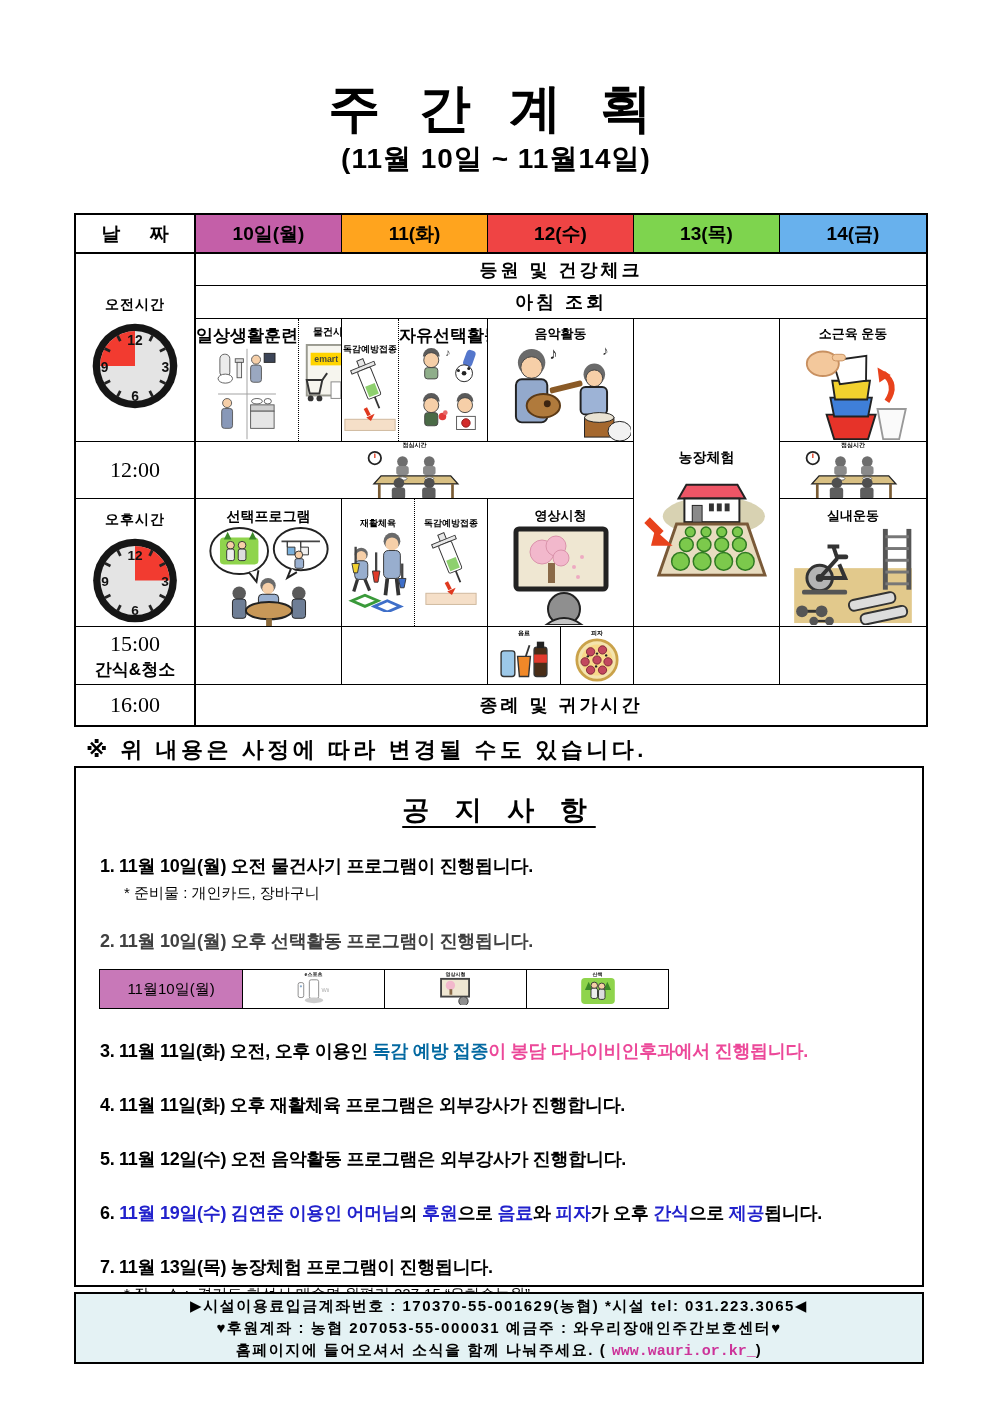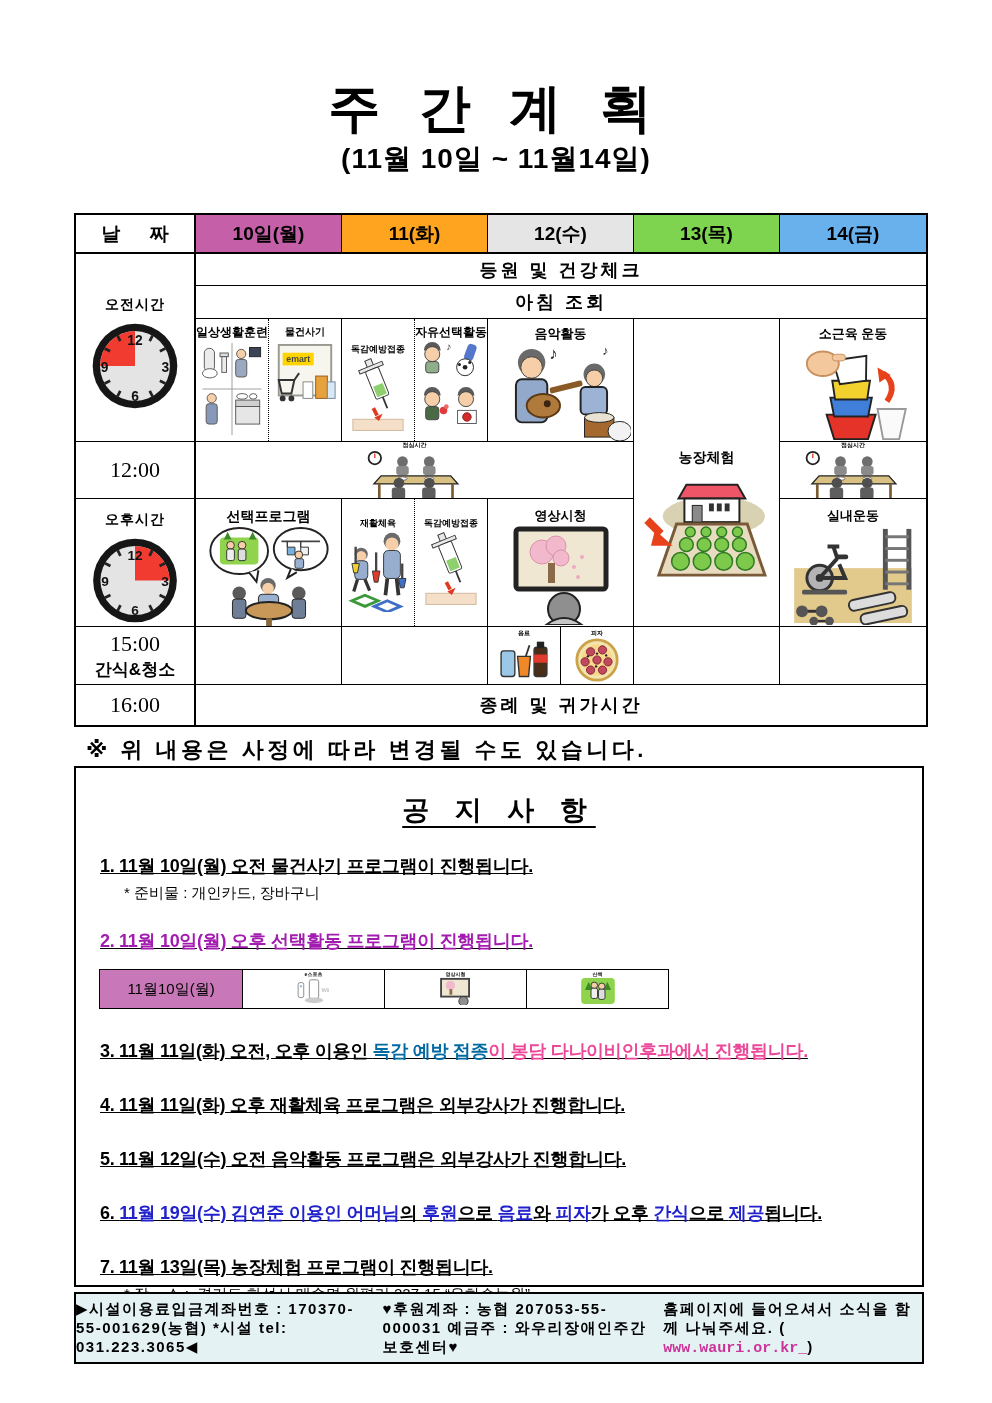--- a/index.html
+++ b/index.html
@@ -29,49 +29,49 @@
   .timenum{font-family:"Liberation Serif","DejaVu Serif",serif;font-size:22px;}
   .snacklab{flex-direction:column;gap:1px;}
   .snacklab .sub{font-size:17px;font-weight:bold;}
   .halves{display:flex;width:100%;height:100%;align-items:stretch;}
   .half{flex:1;display:flex;flex-direction:column;align-items:center;position:relative;}
   .half.dot2{border-left:1px dotted #000;}
   .half.sol2{border-left:1px solid #000;}
   .cap{font-weight:bold;white-space:nowrap;}
   .cap9{font-size:9px;margin-top:24px;}
   .cap10{font-size:10px;margin-top:6px;}
-  .cap11{font-size:12px;margin-top:5px;}
+  .cap11{font-size:17px;margin-top:5px;}
   .cap13{font-size:13px;margin-top:6px;}
   .cap14{font-size:14px;margin-top:8px;}
   .captiny{font-size:6px;font-weight:bold;}
   .actcell{flex-direction:column;justify-content:flex-start;}
   .farmcell{flex-direction:column;justify-content:flex-start;}
   .farmcell .cap{margin-top:86px;font-size:14px;}
   .lunchwrap{display:flex;flex-direction:column;align-items:center;}
 
   
   .note-line{position:absolute;left:86px;top:735px;font-size:22px;font-weight:bold;letter-spacing:3.5px;}
   .notices{position:absolute;left:74px;top:766px;width:850px;height:521px;border:2px solid #000;
            box-sizing:border-box;background:#fff;}
   .notices-title{text-align:center;margin-top:24px;font-size:27px;font-weight:bold;letter-spacing:9px;
            text-decoration:underline;text-underline-offset:7px;}
-  .notice-item{margin:26px 20px 0 24px;font-size:18px;font-weight:600;letter-spacing:-0.3px;text-decoration:underline;}
+  .notice-item{margin:26px 20px 0 24px;font-size:18px;font-weight:600;letter-spacing:-0.3px;}
   #notices-b .notice-item{margin-top:30px;}
   .notice-sub{margin:6px 20px 0 48px;font-size:15px;font-weight:500;white-space:pre-wrap;}
   .mini-table{margin:16px 0 0 23px;display:flex;width:570px;height:40px;border:1px solid #000;box-sizing:border-box;}
   .mini-date{width:143px;background:#c878b8;display:flex;align-items:center;justify-content:center;
            font-size:15px;border-right:1px solid #000;box-sizing:border-box;}
   .mini-cell{flex:1;border-right:1px solid #000;box-sizing:border-box;display:flex;flex-direction:column;
            align-items:center;justify-content:flex-start;overflow:hidden;}
   .mini-cell:last-child{border-right:none;}
   .mini-cap{font-size:5px;margin-top:1px;font-weight:bold;}
 
   
   .footer{position:absolute;left:74px;top:1292px;width:850px;height:72px;background:#e4f2f4;
-          border:2px solid #000;box-sizing:border-box;display:flex;flex-direction:row;
+          border:2px solid #000;box-sizing:border-box;display:flex;flex-direction:column;
           align-items:center;justify-content:center;gap:3px;font-size:15px;font-weight:bold;letter-spacing:1.5px;}
   .footer .url{color:#cc3399;font-family:"Liberation Mono","DejaVu Sans Mono",monospace;letter-spacing:0;}
   svg{display:block;}
 </style>
 </head>
 <body>
 
 <div class="page">
 
   <div class="title">주 간 계 획</div>
@@ -81,21 +81,21 @@
 
     <div class="date-head tb tr" style="grid-area:1/1/2/2">
       <span>날 짜</span>
     </div>
     <div class="day-head tb" style="grid-area: 1 / 2 / 2 / 3; background: rgb(196, 95, 168);">
       <span>10일(월)</span>
       </div>
     <div class="day-head tb" style="grid-area: 1 / 3 / 2 / 4; background: rgb(255, 164, 30);">
       <span>11(화)</span>
       </div>
-    <div class="day-head tb" style="grid-area: 1 / 4 / 2 / 5; background: #e5e5e5;">
+    <div class="day-head tb" style="grid-area: 1 / 4 / 2 / 5; background: #ef4444;">
       <span>12(수)</span>
       </div>
     <div class="day-head tb" style="grid-area: 1 / 5 / 2 / 6; background: rgb(126, 212, 78);">
       <span>13(목)</span>
       </div>
     <div class="day-head tb lc" style="grid-area: 1 / 6 / 2 / 7; background: rgb(104, 177, 237);">
       <span>14(금)</span>
       </div>
 
     <div class="timecell tr" style="grid-area:2/1/5/2">
@@ -524,21 +524,21 @@
       </div>
   </div>
 
   <div class="note-line">※ 위 내용은 사정에 따라 변경될 수도 있습니다.</div>
 
   <div class="notices">
     <div class="notices-title">공 지 사 항</div>
     <div id="notices-a">
         <div class="notice-item"><span style="color: rgb(0, 0, 0);">1. 11월 10일(월) 오전 물건사기 프로그램이 진행됩니다.</span></div>
         <div class="notice-sub">* 준비물 : 개인카드, 장바구니</div>
-        <div class="notice-item"><span style="color: #a21caf;">2. 11월 10일(월) 오후 선택활동 프로그램이 진행됩니다.</span></div>
+        <div class="notice-item"><span style="color: #404040;">2. 11월 10일(월) 오후 선택활동 프로그램이 진행됩니다.</span></div>
       </div>
 
     <div class="mini-table">
       <div class="mini-date" style="background: rgb(200, 120, 184);">11월10일(월)</div>
       <div class="mini-cell">
         <div class="mini-cap">e스포츠</div>
         <svg viewBox="0 0 44 30" width="42" height="28">
           <rect x="17" y="3" width="10" height="20" rx="2" fill="#fff" stroke="#888"></rect>
           <ellipse cx="22" cy="25" rx="10" ry="3" fill="#ccc"></ellipse>
           <rect x="5" y="6" width="6" height="16" rx="2" fill="#fff" stroke="#888"></rect>

